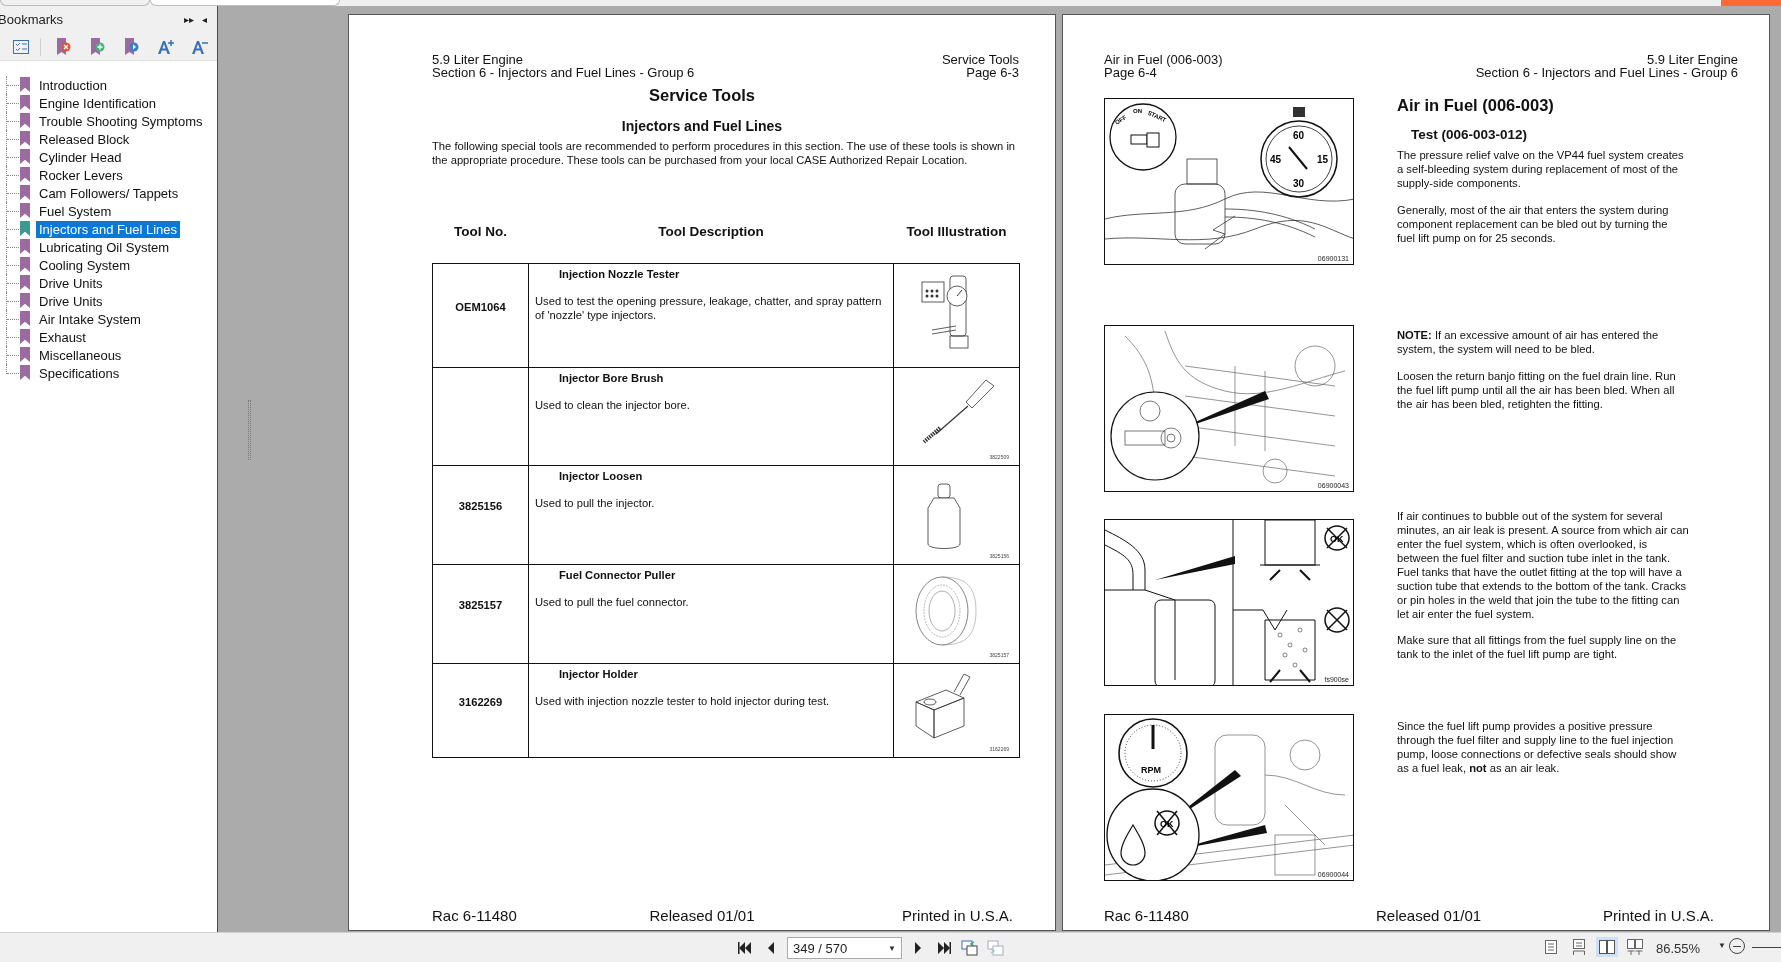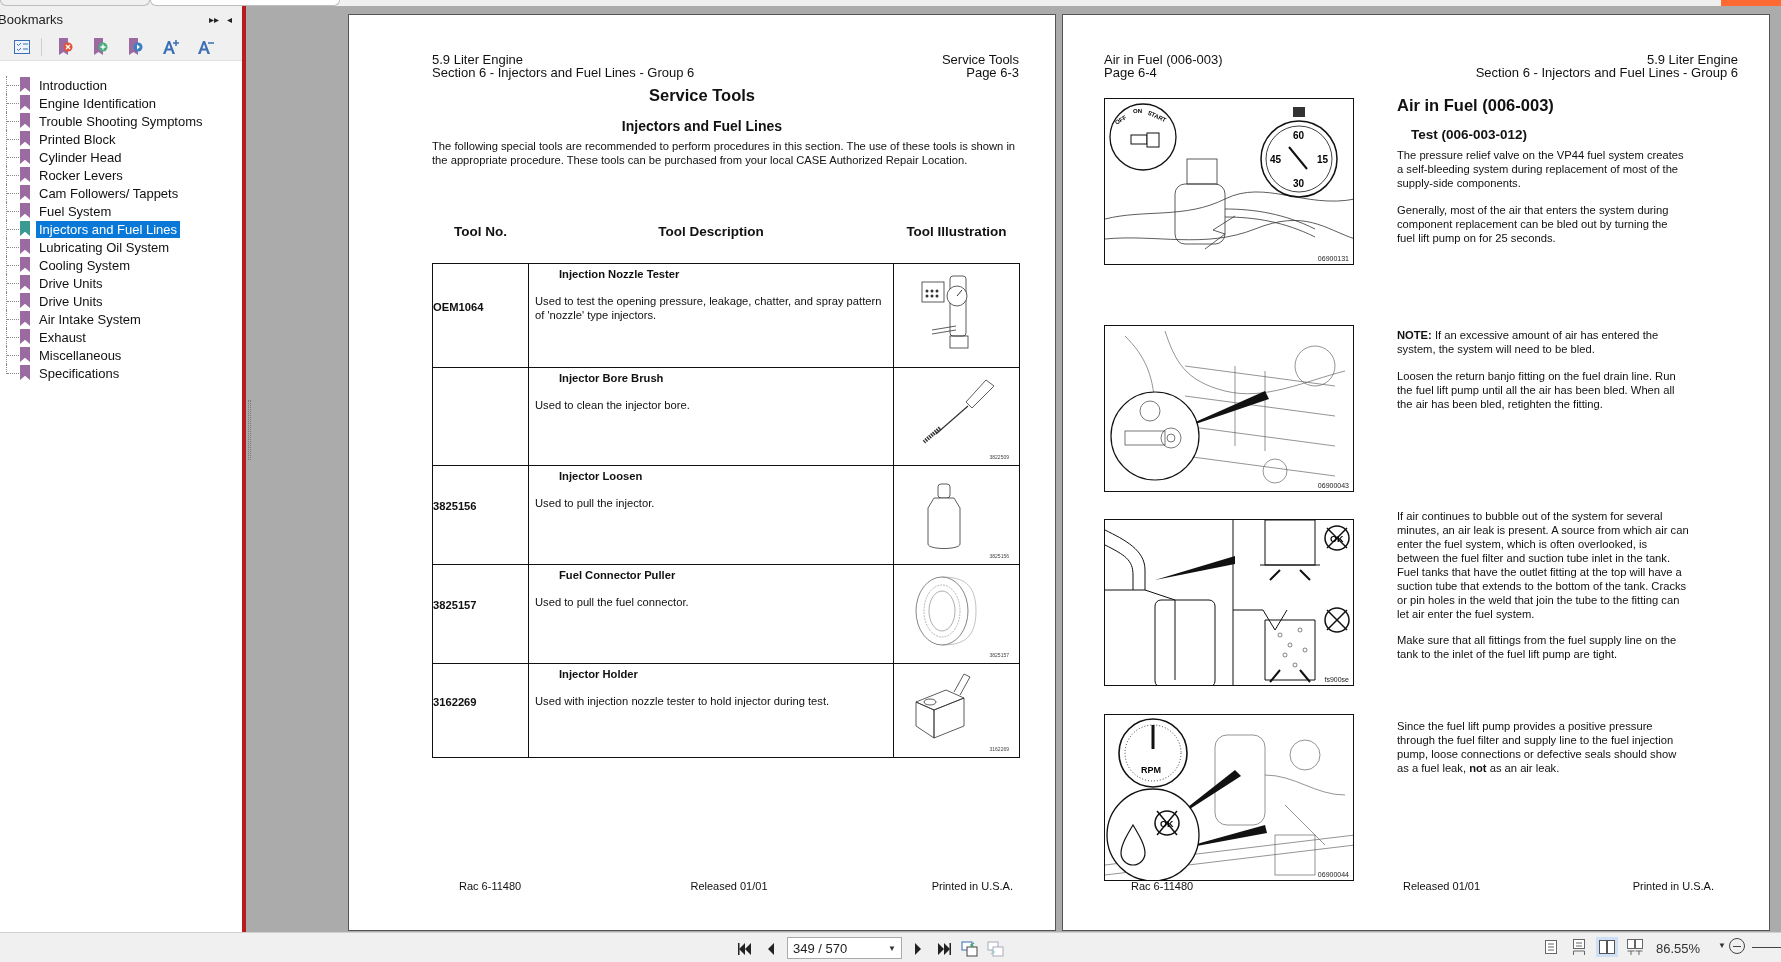--- a/index.html
+++ b/index.html
@@ -7,21 +7,21 @@
   .app { position: relative; width: 1781px; height: 962px; }
 
   
   .tabstrip { position: absolute; left: 0; top: 0; width: 1781px; height: 6px; background: #f0f0f0; }
   .tab { position: absolute; top: -8px; height: 14px; background: #fff; border: 1px solid #bdbdbd; border-top: none; border-radius: 0 0 6px 6px; font-size: 11px; color: #333; overflow: hidden; line-height: 2px; padding: 0 10px; }
   .tab-start { left: 0; width: 150px; background: #f0f0f0; }
   .tab-doc { left: 150px; width: 190px; }
   .close-accent { position: absolute; right: 0; top: 0; width: 60px; height: 6px; background: #ff6a33; }
 
   
-  .sidebar { position: absolute; left: 0; top: 6px; width: 246px; height: 926px; background: #fff; border-right: 4px solid #b91c1c; }
+  .sidebar { position: absolute; left: 0; top: 6px; width: 218px; height: 926px; background: #fff; border-right: 1px solid #b91c1c; }
   .sb-header { height: 27px; background: #f0f0f0; display: flex; align-items: center; justify-content: space-between; padding: 0 10px 0 0; font-size: 13px; color: #222; }
   .sb-header .title { margin-left: -2px; }
   .sb-header .ctrls { display: flex; gap: 8px; font-size: 10px; color: #222; }
   .sb-toolbar { height: 28px; background: #f0f0f0; display: flex; align-items: center; padding-left: 4px; gap: 0; border-bottom: 1px solid #e2e2e2; }
   .tb-icon { width: 35px; height: 22px; display: flex; align-items: center; justify-content: center; }
   .tb-sep { width: 1px; height: 18px; background: #cfcfcf; margin: 0 6px 0 2px; }
   .bm-list { padding-top: 15px; position: relative; }
   .bm-item { position: relative; height: 18px; display: flex; align-items: center; padding-left: 36px; font-size: 13px; color: #111; white-space: nowrap; }
   .bm-item .dots { position: absolute; left: 6px; top: 0; width: 18px; height: 18px; border-left: 1px dotted #888; }
   .bm-item .dots::after { content: ""; position: absolute; left: 0; top: 9px; width: 12px; border-top: 1px dotted #888; }
@@ -39,35 +39,35 @@
   .page-right { left: 1062px; }
   .hdr { position: absolute; font-size: 13px; line-height: 13px; }
 
   .h1 { position: absolute; font-weight: bold; font-size: 16.5px; }
   .h2 { position: absolute; font-weight: bold; font-size: 14px; }
   .para { position: absolute; font-size: 11.2px; line-height: 14px; }
 
   table.tools { position: absolute; left: 83px; top: 209px; width: 588px; border-collapse: collapse; font-size: 11.2px; }
   table.tools th { font-size: 13.5px; font-weight: bold; padding: 0 0 24px 0; text-align: center; border: none; }
   table.tools td { border: 1.5px solid #111; vertical-align: top; }
-  td.tno { width: 96px; text-align: left; font-weight: bold; vertical-align: middle !important; padding-bottom: 18px; }
+  td.tno { width: 96px; text-align: center; font-weight: bold; vertical-align: middle !important; padding-bottom: 18px; }
   td.tdesc { padding: 4px 6px; }
   td.tdesc .nm { font-weight: bold; display: block; margin-bottom: 14px; padding-left: 24px; }
   td.tdesc .ds { display: block; line-height: 14px; }
   td.till { width: 126px; position: relative; }
   .illu-id { position: absolute; right: 10px; bottom: 5px; font-size: 5px; color: #444; }
 
   .figure { position: absolute; left: 41px; width: 250px; border: 1.5px solid #111; background: #fff; overflow: hidden; }
   .fig-id { position: absolute; right: 4px; bottom: 2px; font-size: 7px; color: #222; background: #fff; }
 
-  .footer { position: absolute; top: 865px; font-size: 11px; margin-left: 27px; }
+  .footer { position: absolute; top: 892px; font-size: 15px; }
 
   
   .bottombar { position: absolute; left: 0; top: 932px; width: 1781px; height: 30px; background: #f0f0f0; border-top: 1px solid #d0d0d0; }
-  .nav { position: absolute; left: 735px; top: 4px; display: flex; align-items: flex-end; gap: 6px; }
+  .nav { position: absolute; left: 735px; top: 4px; display: flex; align-items: center; gap: 6px; }
   .navbtn { width: 20px; height: 20px; display: flex; align-items: center; justify-content: center; }
   .pagebox { width: 115px; height: 22px; border: 1px solid #aaa; background: #fff; font-size: 13px; display: flex; align-items: center; justify-content: space-between; padding: 0 5px; color: #222; }
   .pagebox .arrow { font-size: 8px; color: #333; }
   .views { position: absolute; left: 1540px; top: 4px; display: flex; gap: 6px; }
   .viewbtn { width: 22px; height: 20px; display: flex; align-items: center; justify-content: center; }
   .viewbtn.active { background: #cde0f5; }
   .zoom { position: absolute; left: 1656px; top: 8px; font-size: 13px; color: #333; }
   .zoomdrop { position: absolute; left: 1718px; top: 8px; font-size: 8px; color: #333; }
   .zoomout { position: absolute; left: 1729px; top: 5px; width: 16px; height: 16px; border: 1px solid #444; border-radius: 50%; }
   .zoomout::after { content: ""; position: absolute; left: 3px; top: 7px; width: 8px; border-top: 1px solid #444; }
@@ -147,21 +147,21 @@
           <span class="bm-label">Engine Identification</span>
         </div>
       <div class="bm-item">
           <span class="dots"></span>
           <span class="bm-flag"></span>
           <span class="bm-label">Trouble Shooting Symptoms</span>
         </div>
       <div class="bm-item">
           <span class="dots"></span>
           <span class="bm-flag"></span>
-          <span class="bm-label">Printed Block</span>
+          <span class="bm-label">Released Block</span>
         </div>
       <div class="bm-item">
           <span class="dots"></span>
           <span class="bm-flag"></span>
           <span class="bm-label">Cylinder Head</span>
         </div>
       <div class="bm-item">
           <span class="dots"></span>
           <span class="bm-flag"></span>
           <span class="bm-label">Rocker Levers</span>

